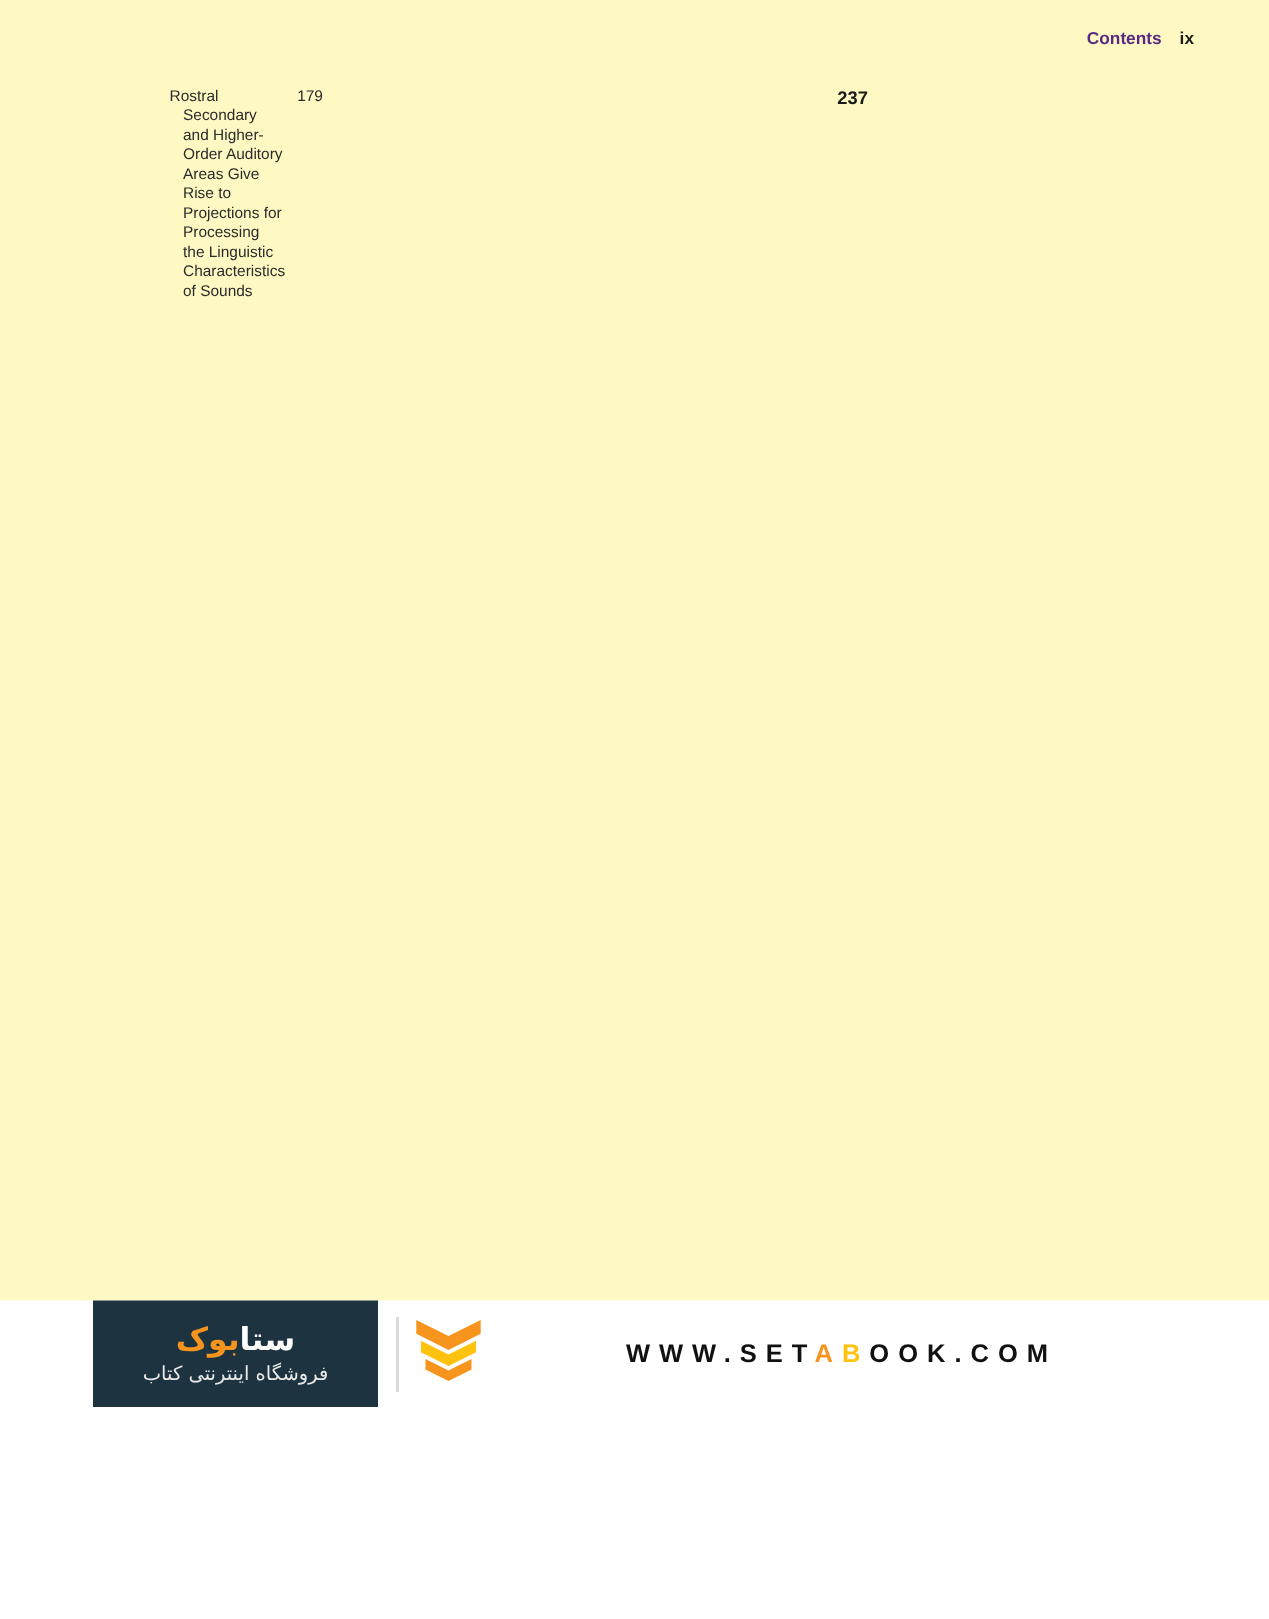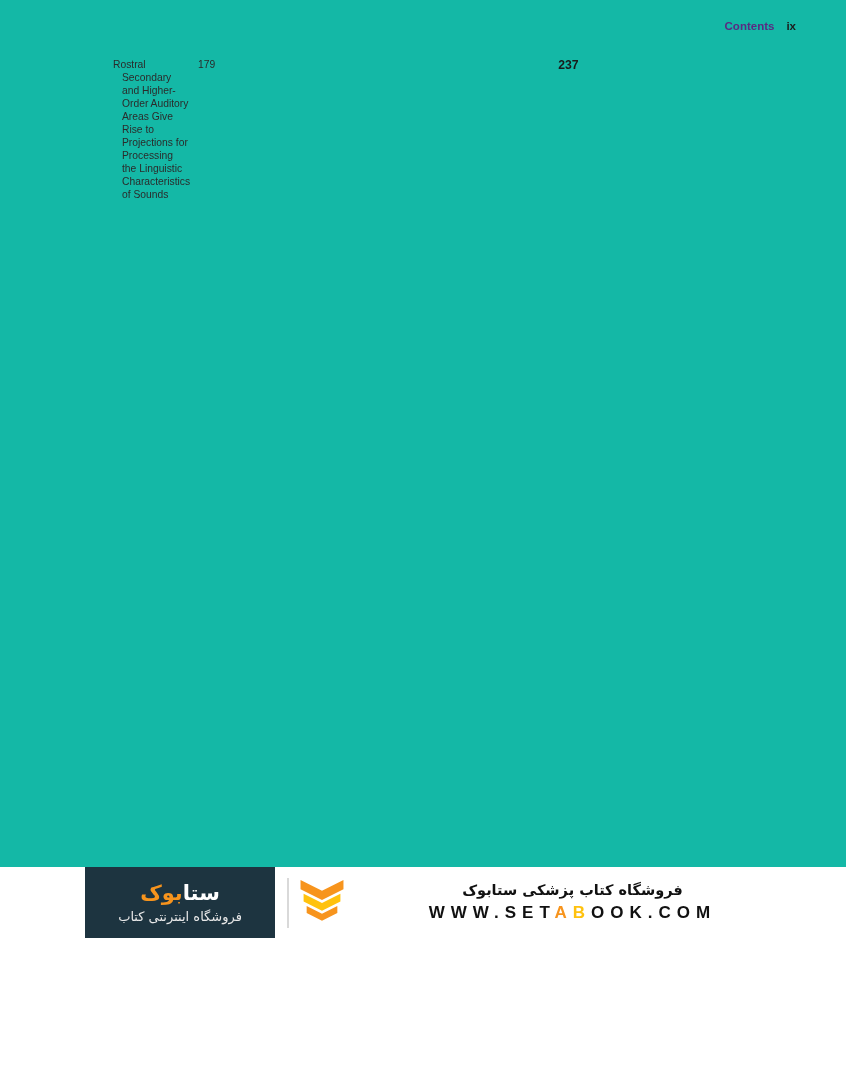--- a/index.html
+++ b/index.html
@@ -9,21 +9,21 @@
     --accent-orange:#f7941d;
     --accent-yellow:#ffc20e;
     --footer-dark:#1d3440;
     --section-rule:#f2b05e;
     --text-dark:#2b2b2b;
   }
   html,body{margin:0;padding:0;background:#ffffff;}
   .page{
     position:relative;
     width:846px;height:938px;
-    background:#14b8a6;
+    background:#fef9c3;
     overflow:hidden;
     font-family:"Liberation Sans",sans-serif;
     color:var(--text-dark);
   }
   
   .page-header{
     position:absolute;top:20px;right:50px;
     font-size:11.5px;font-weight:bold;
     display:flex;gap:12px;align-items:baseline;
   }
@@ -47,21 +47,20 @@
   .entry.chapter{font-size:12.2px;line-height:15.5px;font-weight:bold;color:#1a1a1a;margin:14px 0 5px 0;}
   .entry.chapter:first-child{margin-top:0;}
   .entry.chapter .num{flex:0 0 22px;color:var(--chapter-dark);}
   .entry.chapter .page{color:#1a1a1a;}
   
   .footer{
     position:absolute;left:0;right:0;bottom:0;height:71px;
     background:#ffffff;
     display:flex;align-items:center;
     z-index:5;
-    padding-left:23px;
   }
   .logo-box{
     margin-left:62px;
     width:190px;height:71px;
     background:var(--footer-dark);
     display:flex;flex-direction:column;justify-content:center;align-items:center;
     flex:0 0 auto;
   }
   .logo-title{
     font-family:"DejaVu Sans",sans-serif;
@@ -118,18 +117,17 @@
       <div class="logo-title" dir="rtl"><span class="lt-white">ستا</span><span class="lt-orange">بوک</span></div>
       <div class="logo-sub" dir="rtl">فروشگاه اینترنتی کتاب</div>
     </div>
     <div class="logo-divider"></div>
     <svg class="chevron-logo" viewBox="0 0 60 64" aria-hidden="true">
       <polygon points="2,2 30,16 58,2 58,14 30,28 2,14" style="fill:var(--accent-orange)"></polygon>
       <polygon points="6,20 30,32 54,20 54,30 30,42 6,30" style="fill:var(--accent-yellow)"></polygon>
       <polygon points="10,36 30,46 50,36 50,45 30,55 10,45" style="fill:var(--accent-orange)"></polygon>
     </svg>
     <div class="footer-text">
-      <div class="store-line" dir="rtl">فروشگاه کتاب پزشکی ستابوک</div>
       <div class="website" id="website"><span>W</span><span>W</span><span>W</span><span>.</span><span>S</span><span>E</span><span>T</span><span style="color: rgb(247, 148, 29);">A</span><span style="color: rgb(255, 194, 14);">B</span><span>O</span><span>O</span><span>K</span><span>.</span><span>C</span><span>O</span><span>M</span></div>
     </div>
   </div>
 
 </div>
 
 </body></html>

